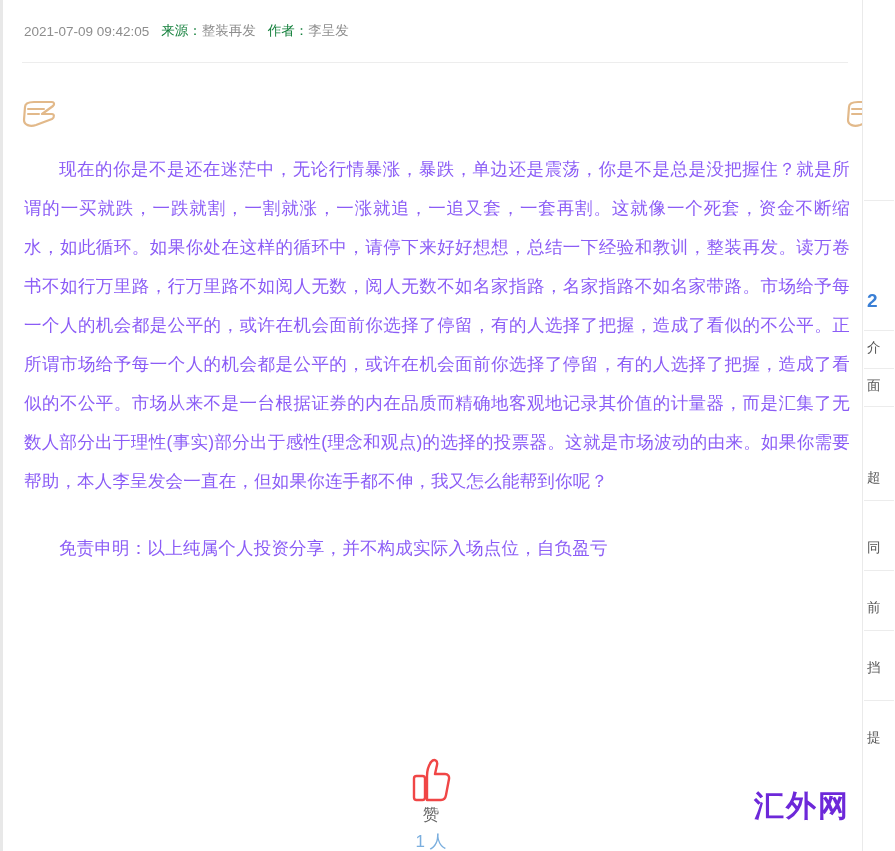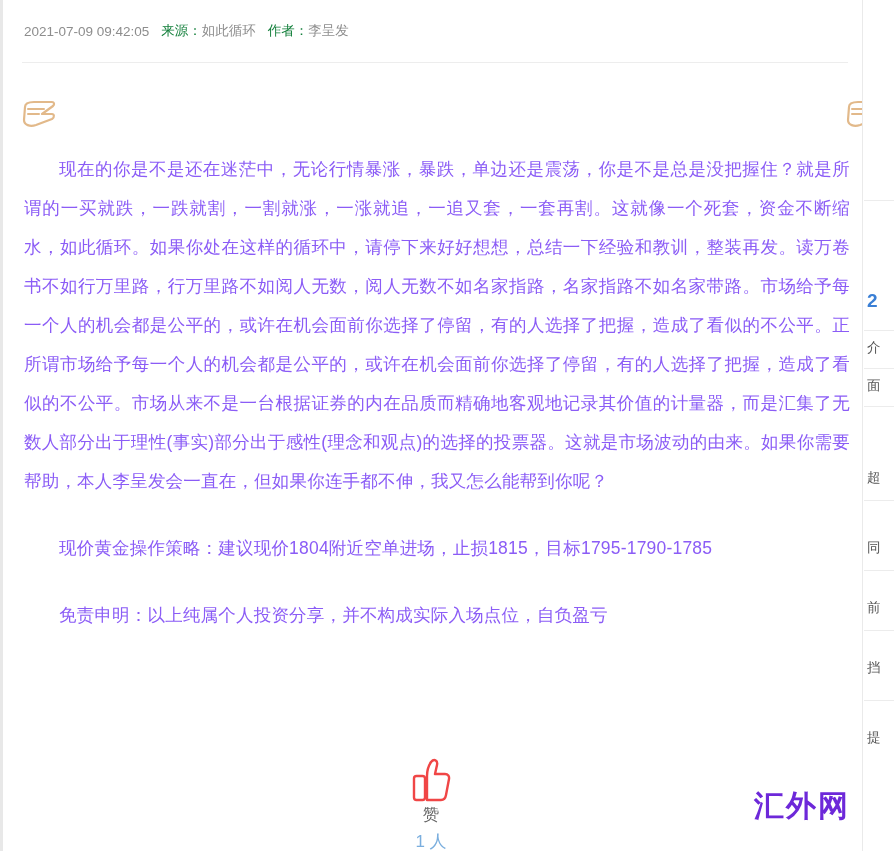--- a/index.html
+++ b/index.html
@@ -170,21 +170,21 @@
 <body>
 
 <div class="page">
 
   <div class="left-rule"></div>
 
   <div class="meta-bar">
     <span class="meta-value">2021-07-09 09:42:05</span>
     <span class="sep"></span>
     <span class="meta-label">来源：</span>
-    <span class="meta-value">如此循环</span>
+    <span class="meta-value">整装再发</span>
     <span class="sep"></span>
     <span class="meta-label">作者：</span>
     <span class="meta-value">李呈发</span>
   </div>
 
   <div class="meta-divider"></div>
 
   <div class="quote quote-left">
     <svg width="34" height="28" viewBox="0 0 34 28" aria-hidden="true">
       <path d="M3 7 C3 3, 7 2, 12 2 L30 2 C32 2, 33 4, 31 6 L20 14 L30 14 C32 14, 33 17, 30 19 L14 25 C8 27, 2 25, 2 20 Z" fill="none" stroke="#e2b98a" stroke-width="2.2" stroke-linejoin="round"></path>
@@ -193,21 +193,20 @@
   </div>
   <div class="quote quote-right">
     <svg width="34" height="28" viewBox="0 0 34 28" aria-hidden="true">
       <path d="M3 7 C3 3, 7 2, 12 2 L30 2 C32 2, 33 4, 31 6 L20 14 L30 14 C32 14, 33 17, 30 19 L14 25 C8 27, 2 25, 2 20 Z" fill="none" stroke="#e2b98a" stroke-width="2.2" stroke-linejoin="round"></path>
       <path d="M6 9 L22 9 M6 14 L17 14" stroke="#e2b98a" stroke-width="2" stroke-linecap="round"></path>
     </svg>
   </div>
 
   <div class="article">
     <p class="indent">现在的你是不是还在迷茫中，无论行情暴涨，暴跌，单边还是震荡，你是不是总是没把握住？就是所谓的一买就跌，一跌就割，一割就涨，一涨就追，一追又套，一套再割。这就像一个死套，资金不断缩水，如此循环。如果你处在这样的循环中，请停下来好好想想，总结一下经验和教训，整装再发。读万卷书不如行万里路，行万里路不如阅人无数，阅人无数不如名家指路，名家指路不如名家带路。市场给予每一个人的机会都是公平的，或许在机会面前你选择了停留，有的人选择了把握，造成了看似的不公平。正所谓市场给予每一个人的机会都是公平的，或许在机会面前你选择了停留，有的人选择了把握，造成了看似的不公平。市场从来不是一台根据证券的内在品质而精确地客观地记录其价值的计量器，而是汇集了无数人部分出于理性(事实)部分出于感性(理念和观点)的选择的投票器。这就是市场波动的由来。如果你需要帮助，本人李呈发会一直在，但如果你连手都不伸，我又怎么能帮到你呢？</p>
-    <p class="para-strategy">现价黄金操作策略：建议现价1804附近空单进场，止损1815，目标1795-1790-1785</p>
     <p class="para-disclaimer">免责申明：以上纯属个人投资分享，并不构成实际入场点位，自负盈亏</p>
   </div>
 
   <div class="like-block">
     <div class="like-icon">
       <svg width="40" height="44" viewBox="0 0 40 44" aria-hidden="true">
         <path d="M16 42 L16 18 C16 18, 16 10, 20 4 C23 0.5, 27 2, 26 7 L24 16 L34 16 C37 16, 38.5 18.5, 38 21 L35 37 C34.5 40, 32.5 42, 30 42 Z" fill="none" stroke="#f04646" stroke-width="2.4" stroke-linejoin="round"></path>
         <rect x="3" y="18" width="11" height="24" rx="2.5" fill="none" stroke="#f04646" stroke-width="2.4"></rect>
       </svg>
     </div>

